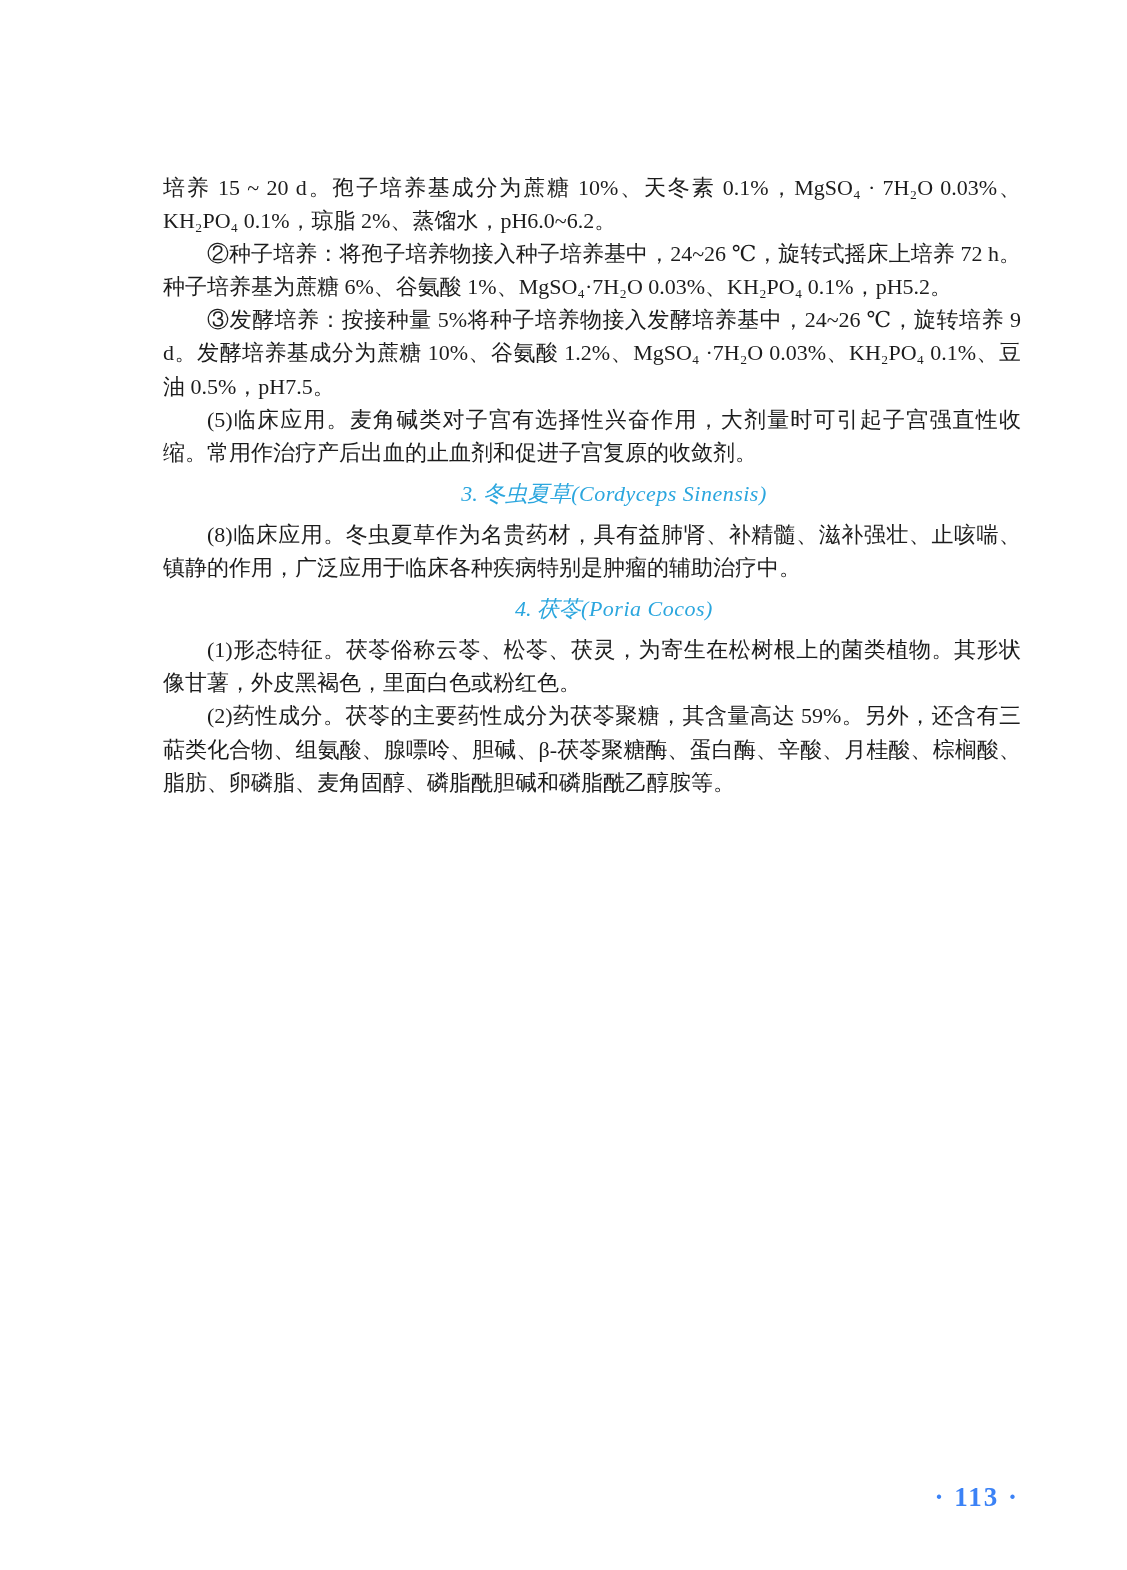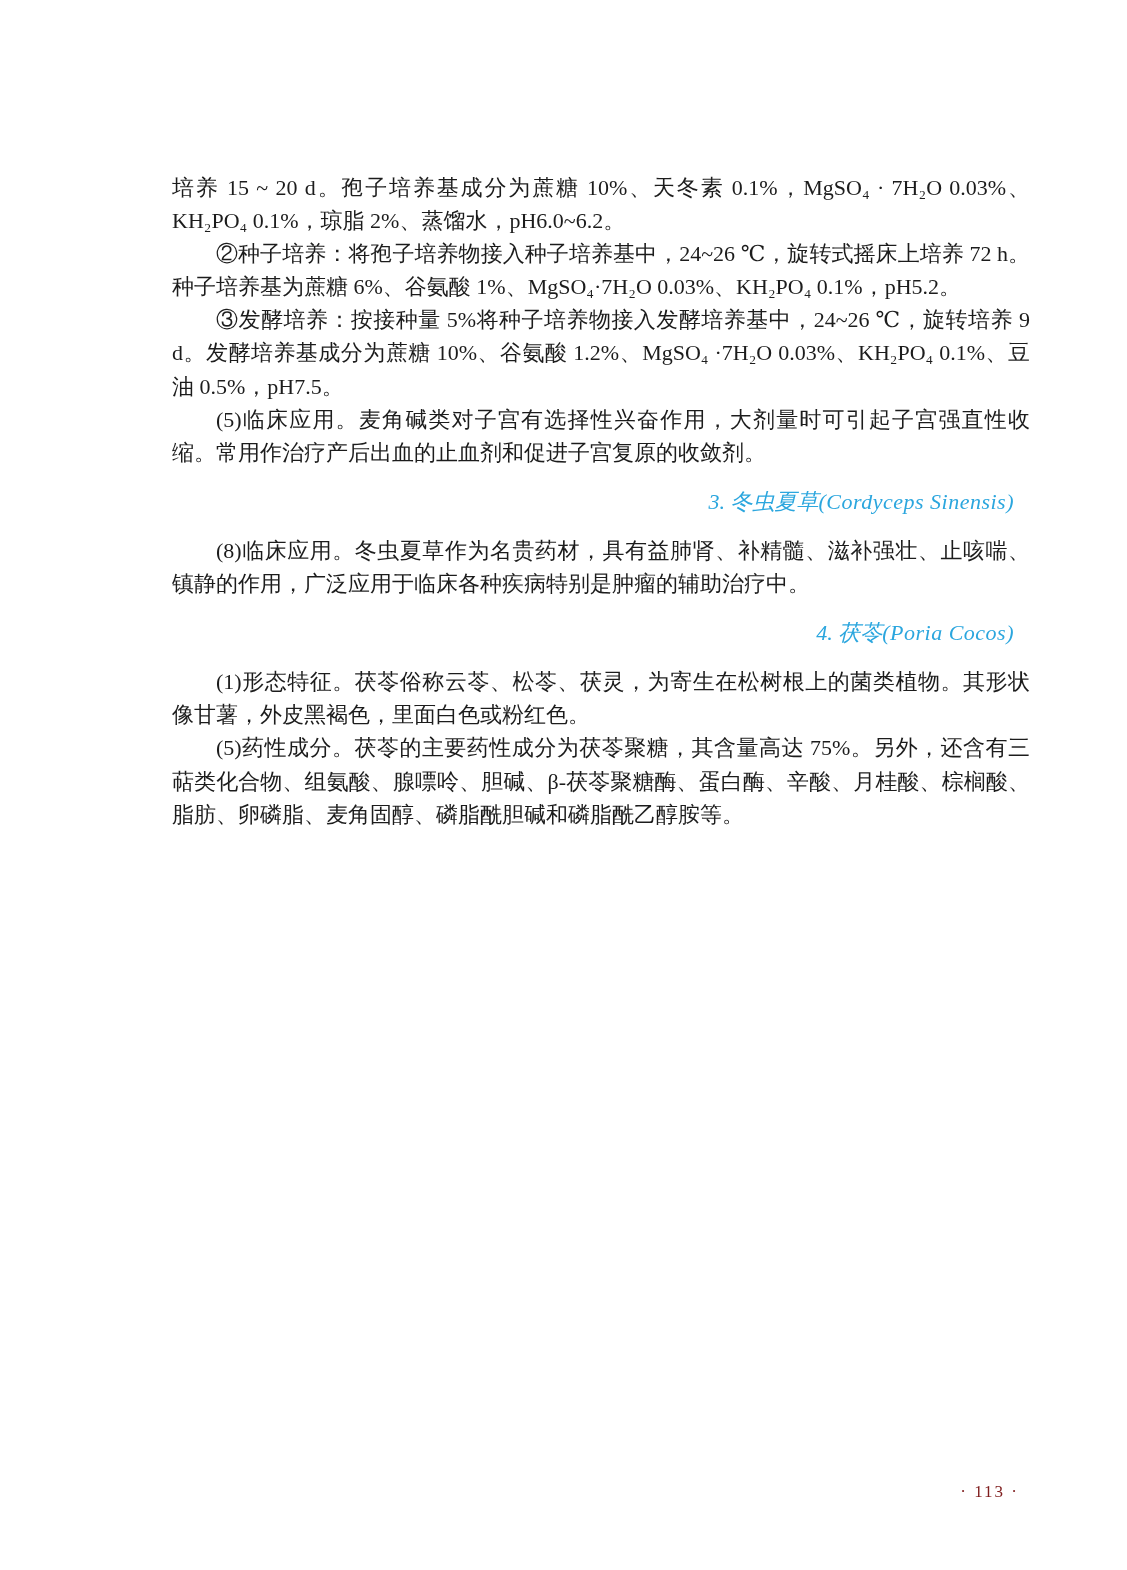--- a/index.html
+++ b/index.html
@@ -8,47 +8,47 @@
     width: 1127px; height: 1570px;
     background: var(--paper);
     position: relative;
     font-family: "Liberation Serif", "DejaVu Serif", serif;
     color: var(--ink);
     overflow: hidden;
   }
   .page { position: absolute; inset: 0; }
   .content {
     position: absolute;
-    left: 172px; top: 171px;
+    left: 163px; top: 171px;
     width: 858px;
     font-size: 22px;
     line-height: 33.1px;
     text-align: justify;
   }
   p.para { margin: 0; text-indent: 2em; }
   p.para.continuation { text-indent: 0; }
   .heading {
-    margin: 16px;
+    margin: 8px;
     font-size: 22px;
     line-height: 33.1px;
     font-weight: normal;
     font-style: italic;
     color: var(--accent);
     text-indent: 2em;
-    text-align: right;
+    text-align: center;
   }
   .heading .latin { font-family: "Liberation Serif", "DejaVu Serif", serif; letter-spacing: 0.5px; }
   .page-number {
     position: absolute;
     top: 1482px;
     right: 108px;
-    font-size: 17px;
-    font-weight: normal;
+    font-size: 27px;
+    font-weight: bold;
     letter-spacing: 2px;
-    color: #7f1d1d;
+    color: #3b82f6;
   }
 </style>
 </head>
 <body>
 
 <div class="page">
   <main class="content">
 
     <p class="para continuation">培养 15 ~ 20 d。孢子培养基成分为蔗糖 10%、天冬素 0.1%，MgSO₄ · 7H₂O 0.03%、KH₂PO₄ 0.1%，琼脂 2%、蒸馏水，pH6.0~6.2。</p>
 
@@ -63,20 +63,20 @@
 
 
 
 
     <p class="para">(8)临床应用。冬虫夏草作为名贵药材，具有益肺肾、补精髓、滋补强壮、止咳喘、镇静的作用，广泛应用于临床各种疾病特别是肿瘤的辅助治疗中。</p>
 
     <h3 class="heading"><span>4. 茯苓</span><span class="latin">(Poria Cocos)</span></h3>
 
     <p class="para">(1)形态特征。茯苓俗称云苓、松苓、茯灵，为寄生在松树根上的菌类植物。其形状像甘薯，外皮黑褐色，里面白色或粉红色。</p>
 
-    <p class="para">(5)药性成分。茯苓的主要药性成分为茯苓聚糖，其含量高达 75%。另外，还含有三萜类化合物、组氨酸、腺嘌呤、胆碱、β-茯苓聚糖酶、蛋白酶、辛酸、月桂酸、棕榈酸、脂肪、卵磷脂、麦角固醇、磷脂酰胆碱和磷脂酰乙醇胺等。</p>
+    <p class="para">(2)药性成分。茯苓的主要药性成分为茯苓聚糖，其含量高达 59%。另外，还含有三萜类化合物、组氨酸、腺嘌呤、胆碱、β-茯苓聚糖酶、蛋白酶、辛酸、月桂酸、棕榈酸、脂肪、卵磷脂、麦角固醇、磷脂酰胆碱和磷脂酰乙醇胺等。</p>
 
 
 
   </main>
 
   <div class="page-number">· 113 ·</div>
 </div>
 
 </body></html>

